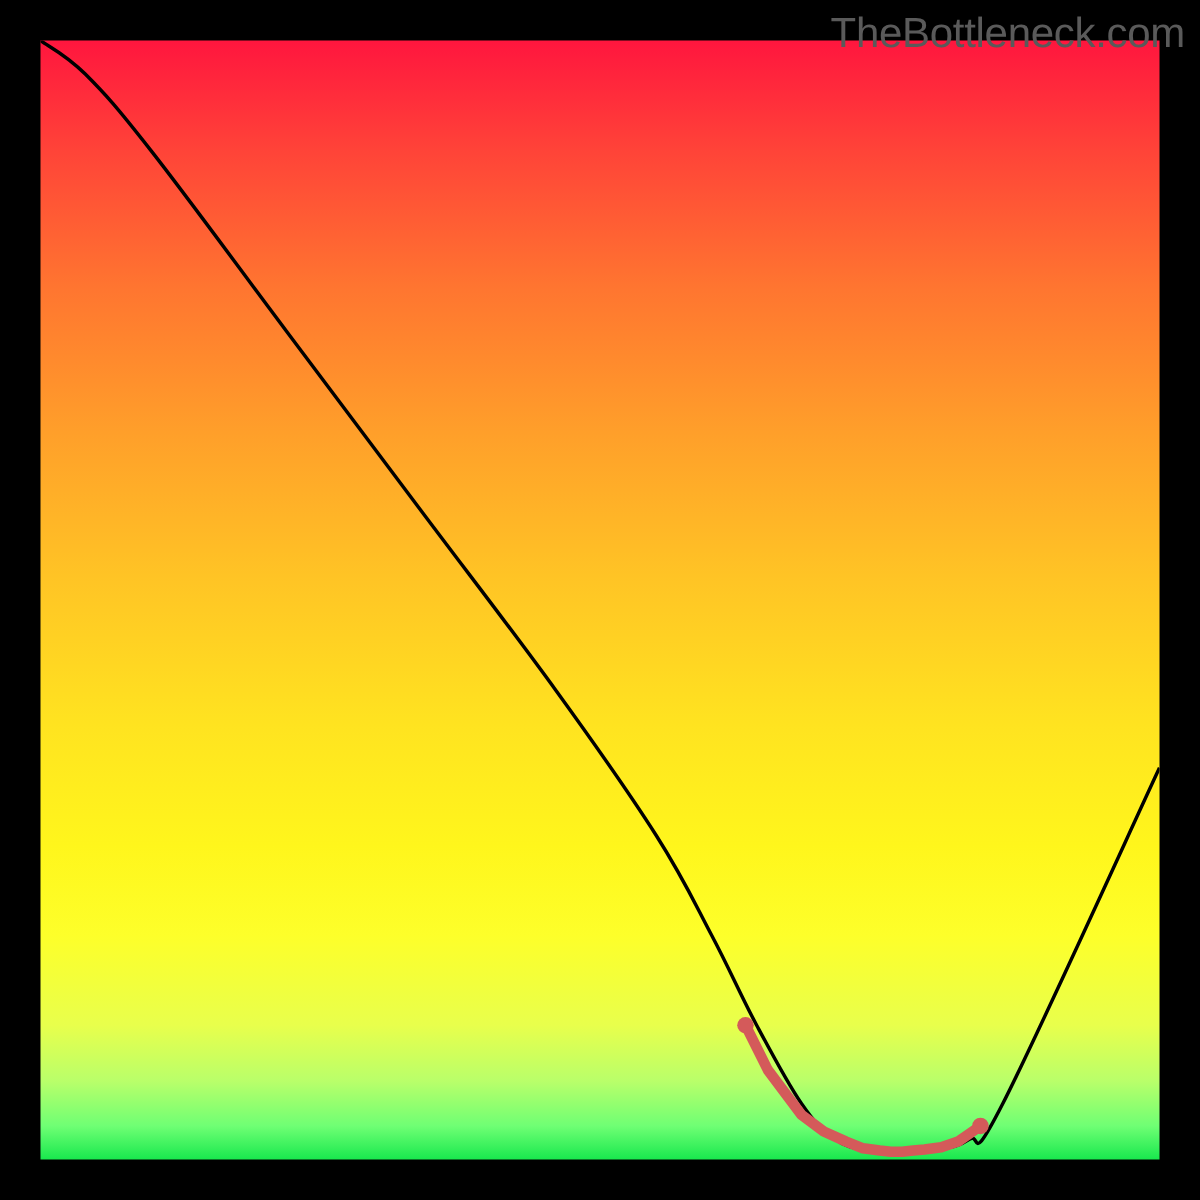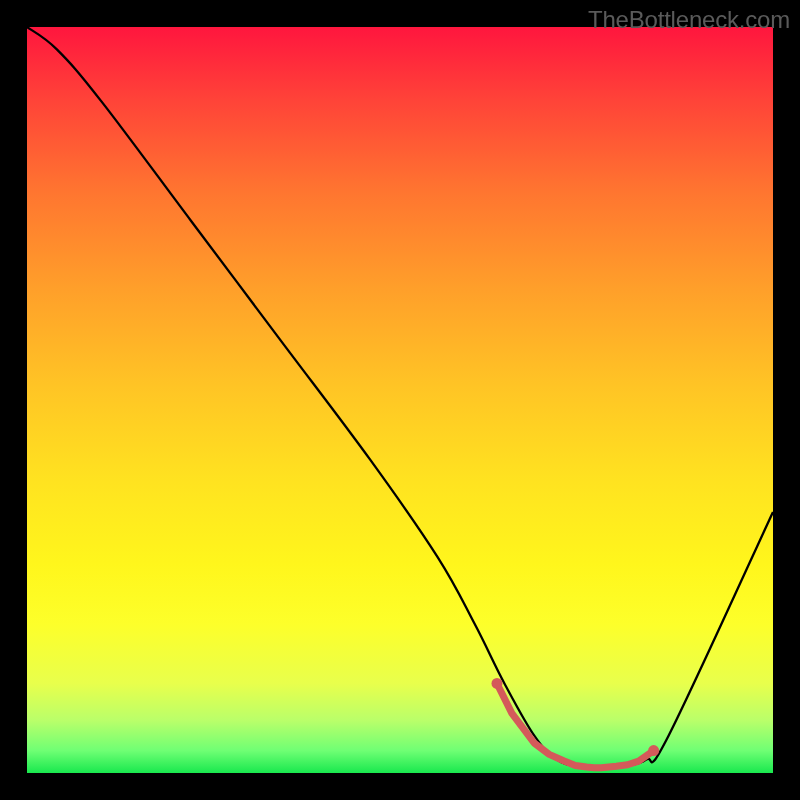--- a/index.html
+++ b/index.html
@@ -36,21 +36,21 @@
       #b9ff6a 93%,
       #6fff74 97%,
       #19e84e 100%
     );
   }
   .watermark {
     position: absolute;
     top: 6px;
     right: 10px;
     color: #5a5a5a;
-    font-size: 24px;
+    font-size: 28px;
     font-weight: 500;
     letter-spacing: -0.2px;
     z-index: 5;
   }
   svg.curve {
     position: absolute;
     left: 0;
     top: 0;
     width: 746px;
     height: 746px;

